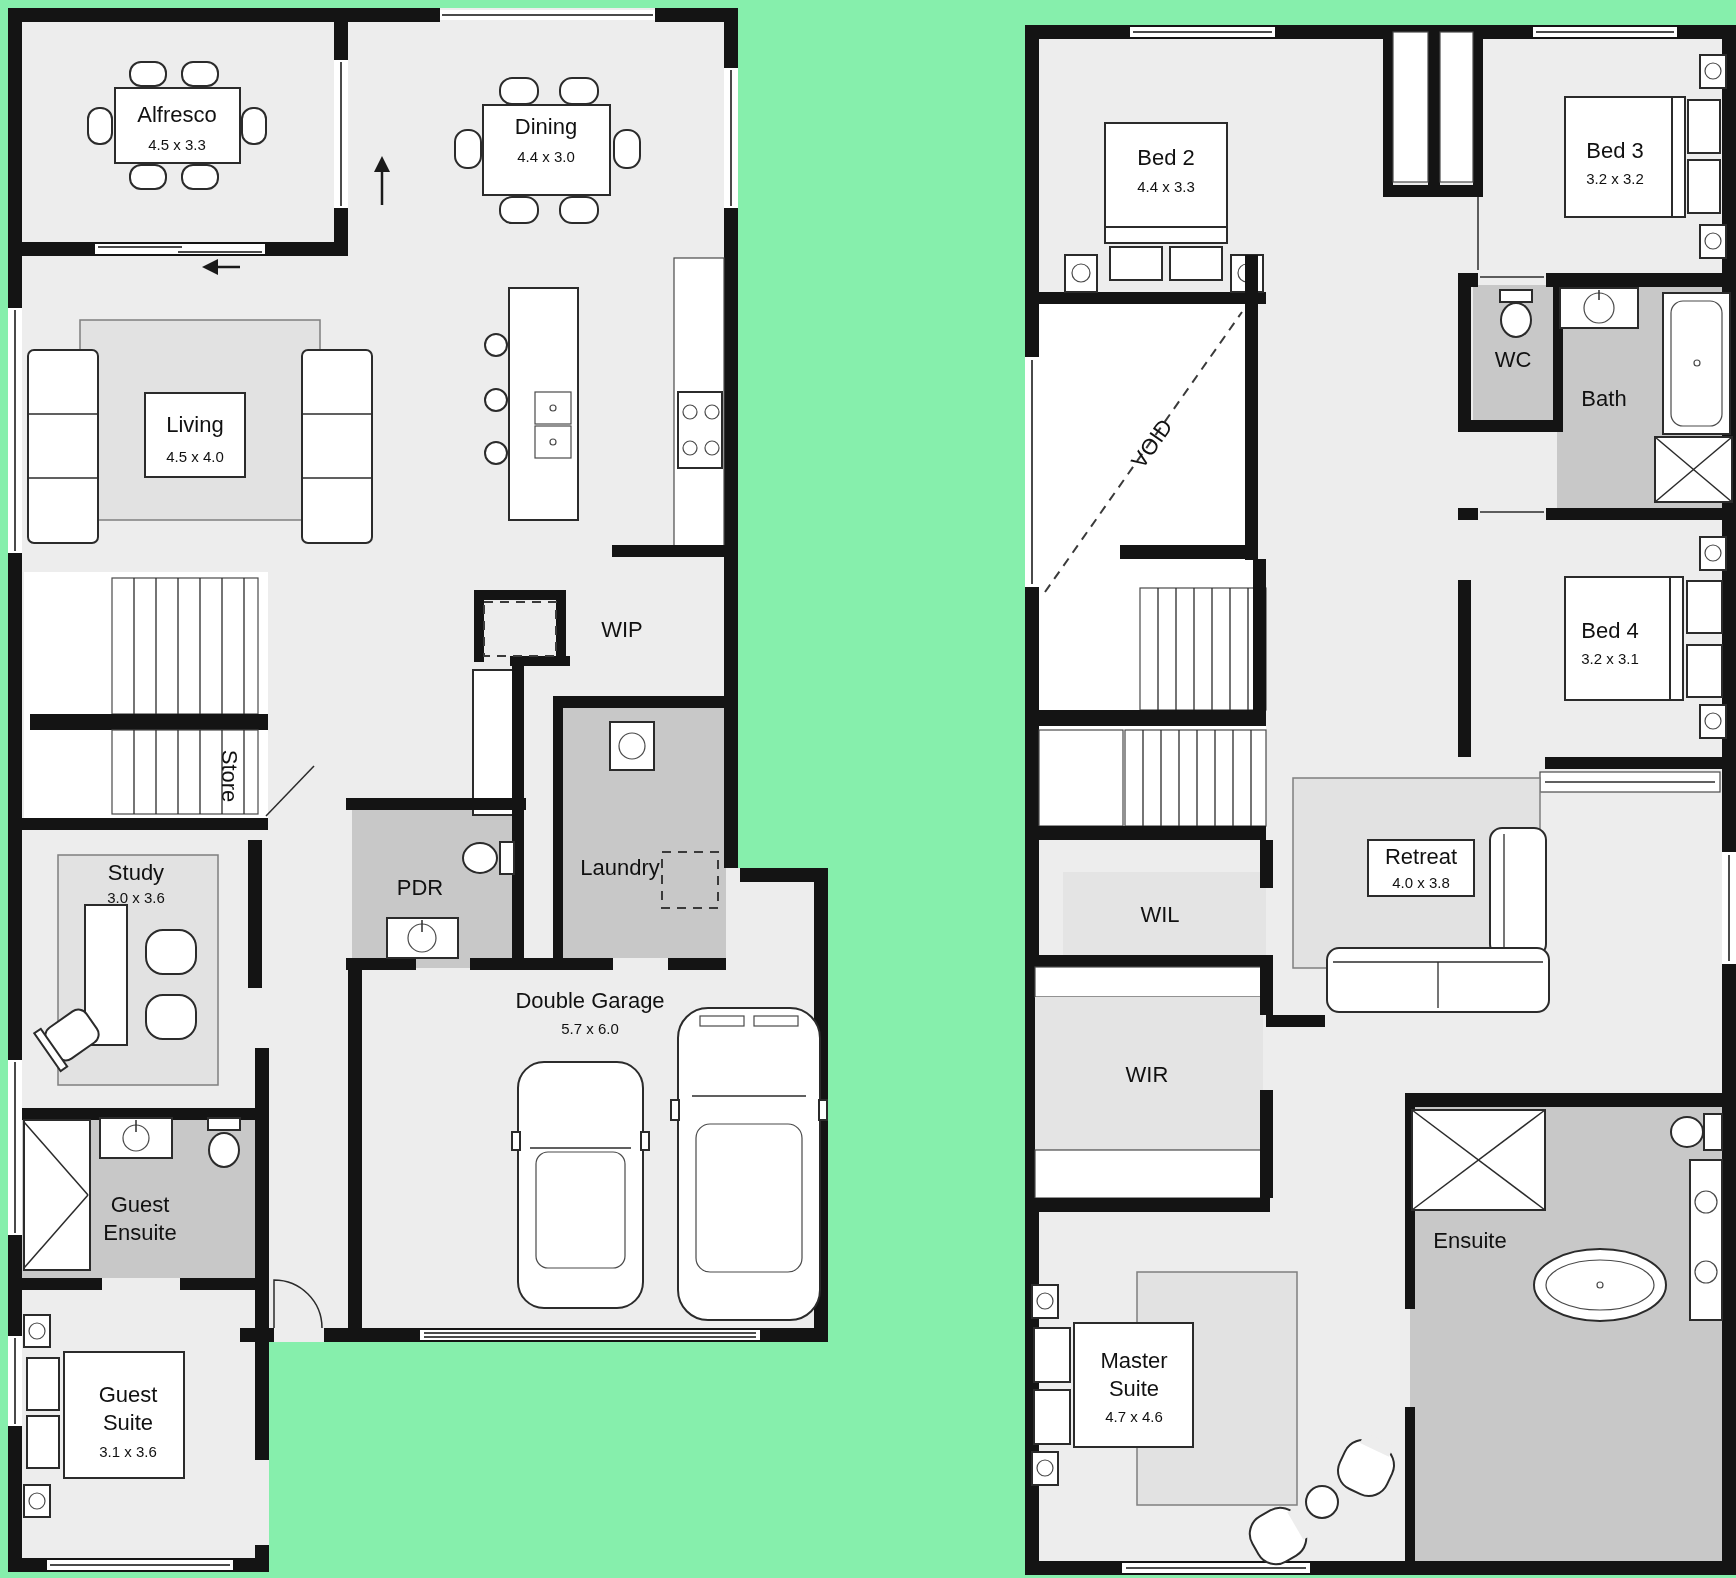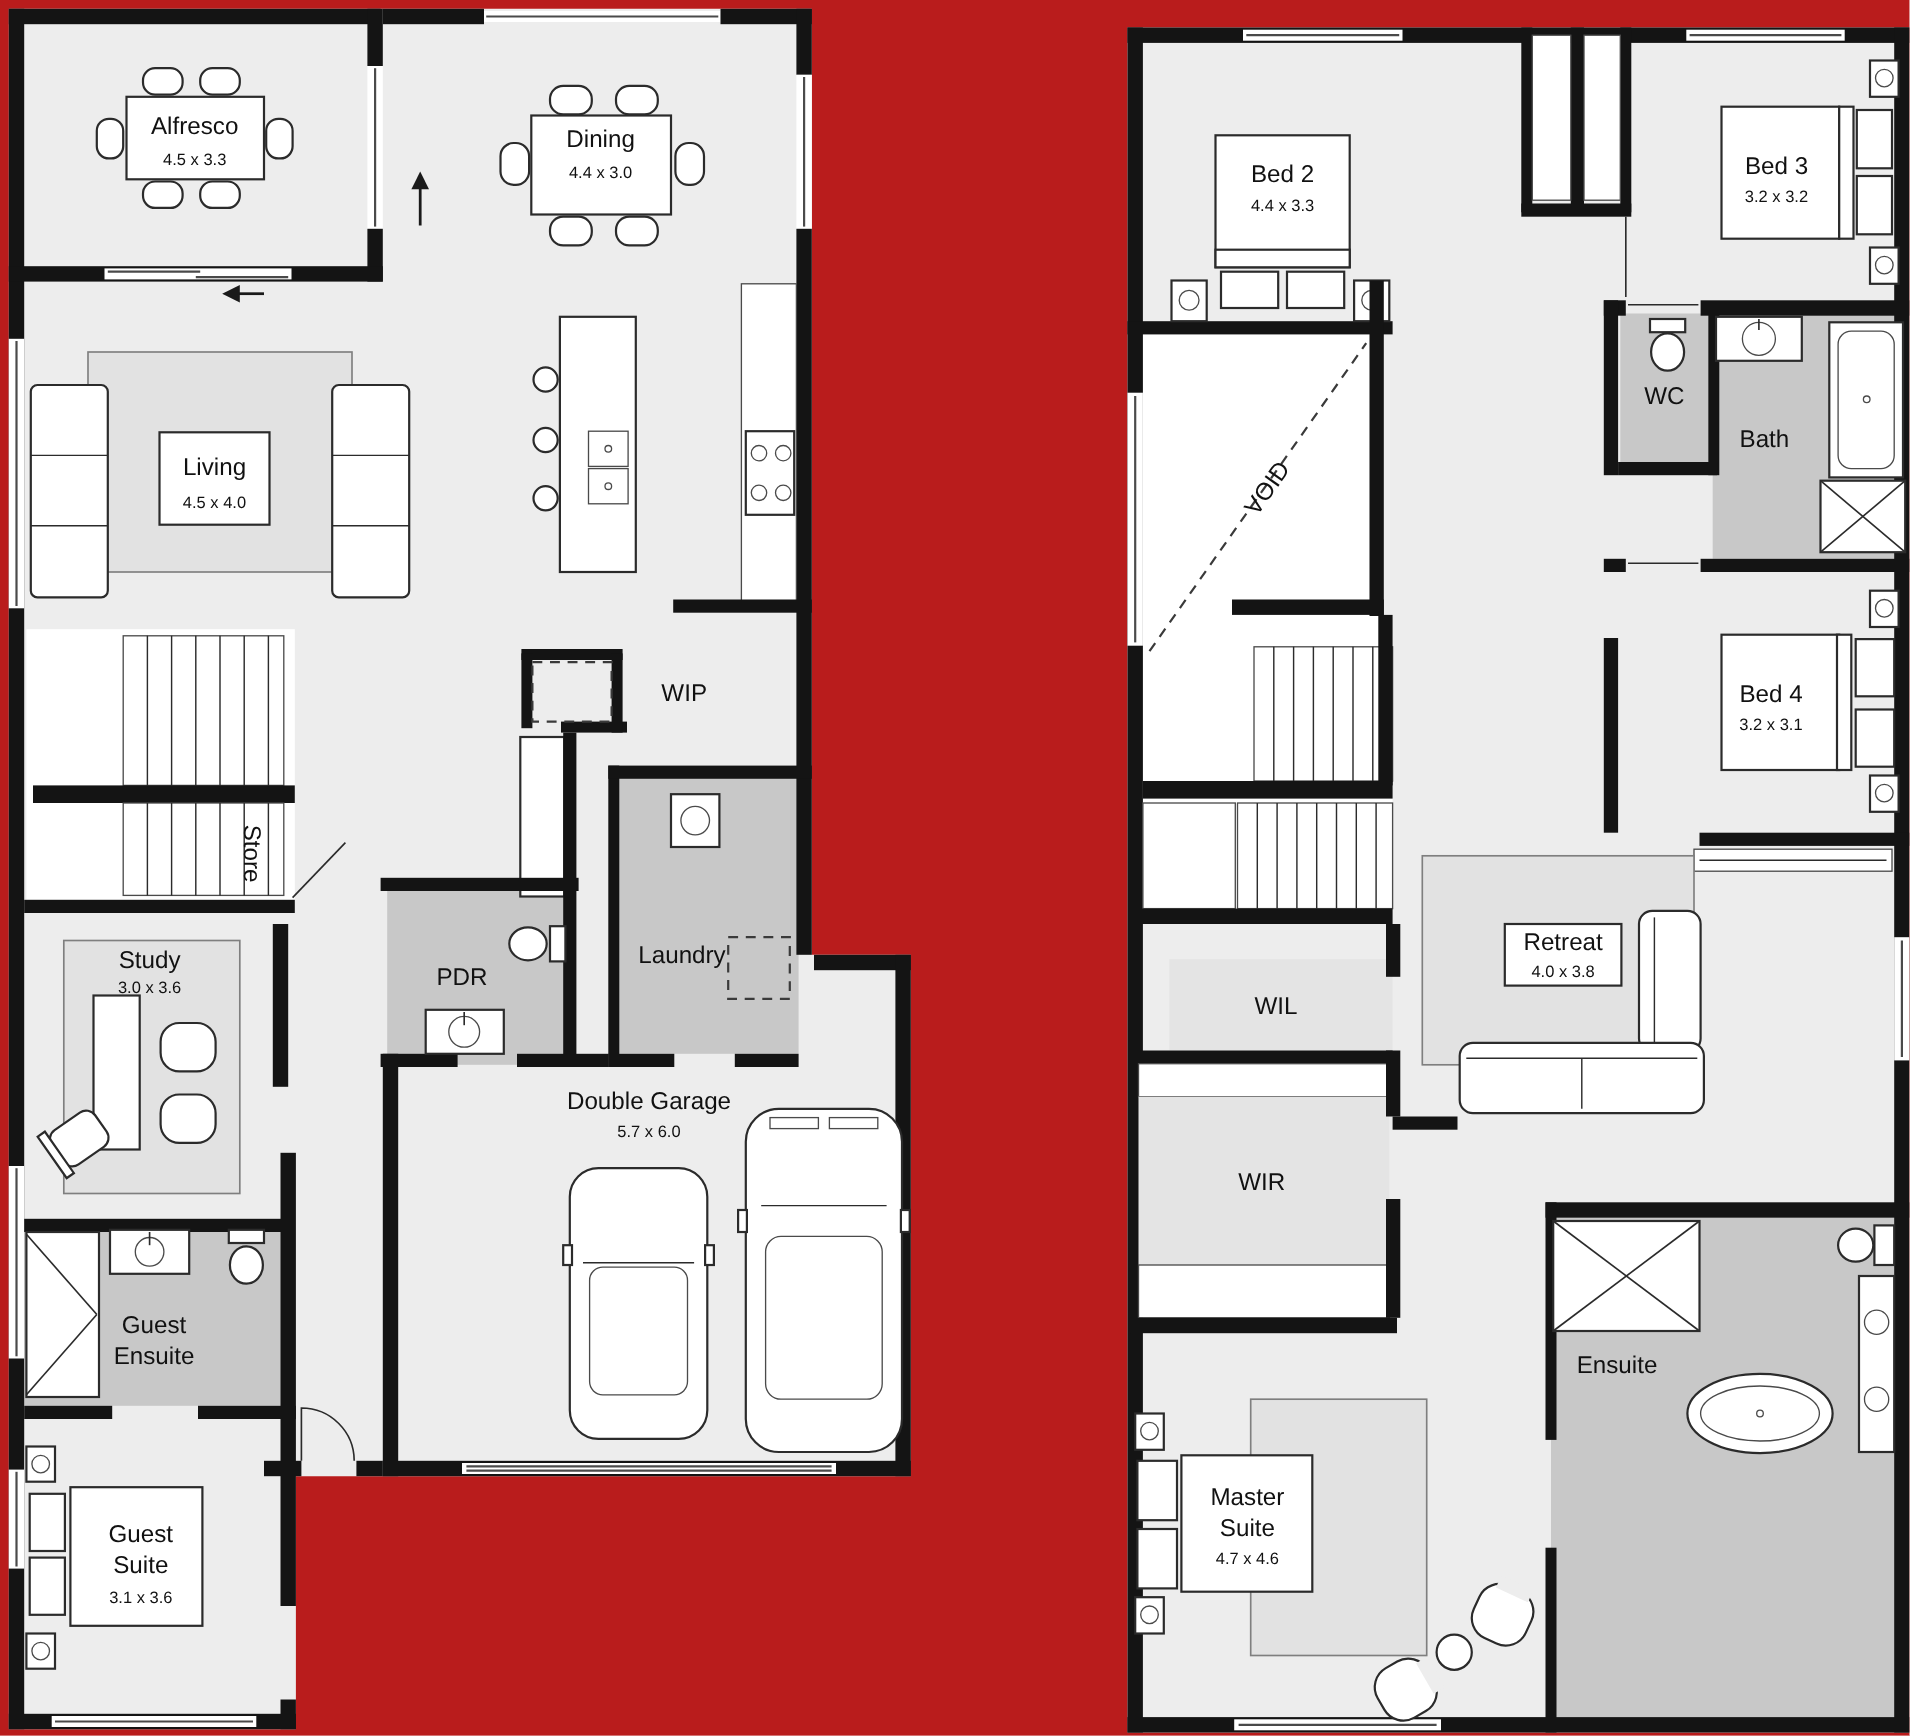--- a/index.html
+++ b/index.html
@@ -1,16 +1,16 @@
 <!DOCTYPE html>
 <html><head>
 <meta charset="utf-8">
 <style>
   html,body{margin:0;padding:0;background:#fff}
-  #canvas{position:relative;width:1736px;height:1578px;background:#b91c1c;overflow:hidden}
+  #canvas{position:relative;width:1736px;height:1578px;background:#86efac;overflow:hidden}
   svg{display:block}
   .wall{fill:#141414}
   .floor{fill:#ededed}
   .wet{fill:#c8c8c8}
   .soft{fill:#e4e4e4}
   .rug{fill:#e2e2e2;stroke:#7f7f7f;stroke-width:1.5}
   .furn{fill:#ffffff;stroke:#2b2b2b;stroke-width:2}
   .thin{fill:#ffffff;stroke:#4a4a4a;stroke-width:1.2}
   .win{fill:#ffffff}
   .wline{stroke:#4a4a4a;stroke-width:2;fill:none}

